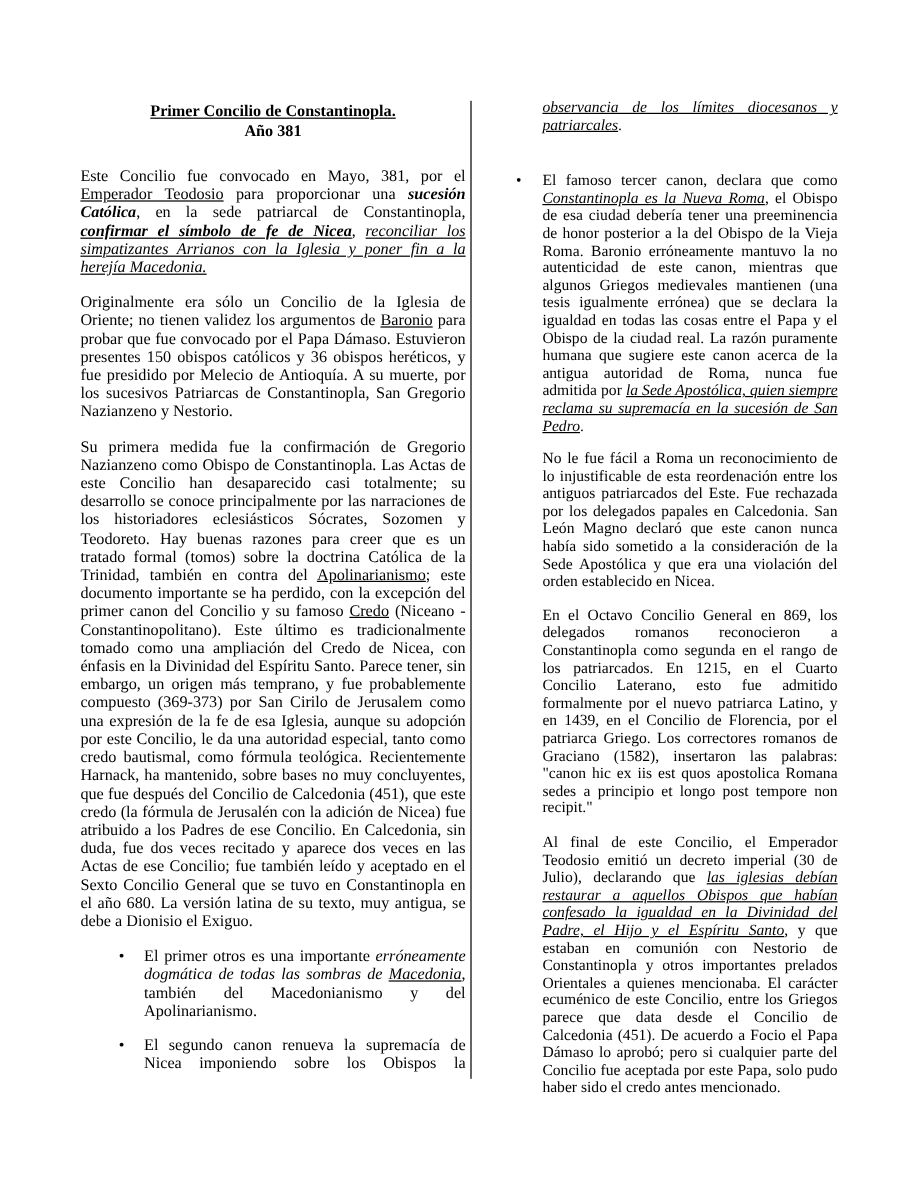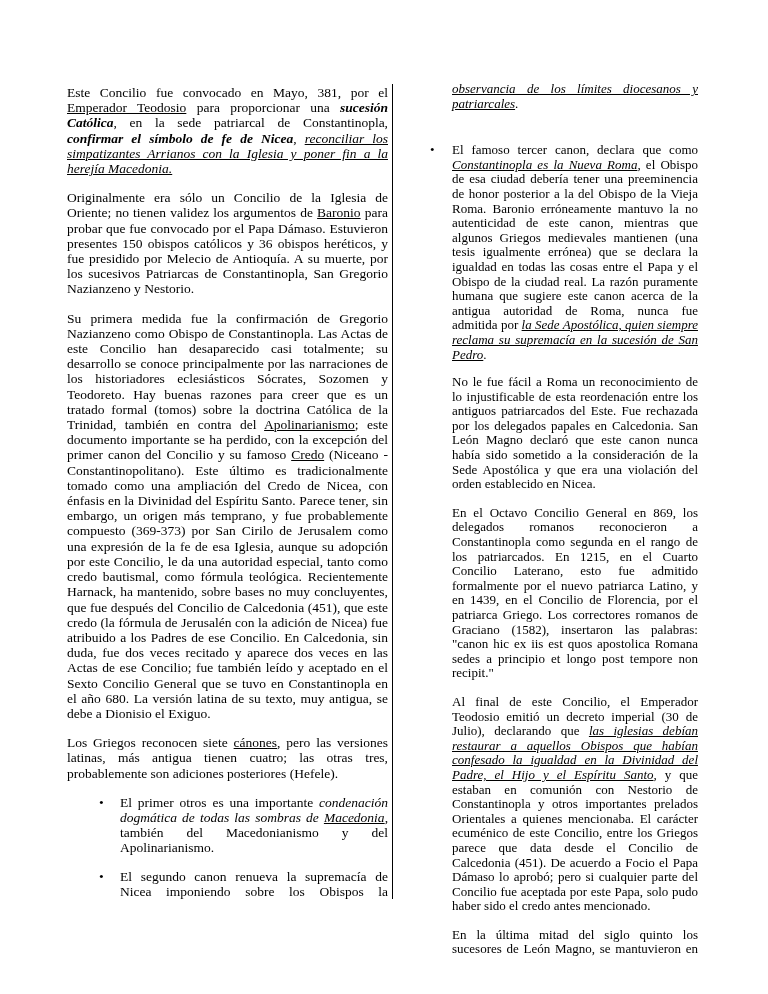--- a/index.html
+++ b/index.html
@@ -34,40 +34,43 @@
   .bullet-item .para{margin:0;}
   .cont-next{text-align-last:justify;}
   
   .s-n{}
   .s-b{font-weight:bold;}
   .s-u{text-decoration:underline;margin-top:19px;}
   .s-bu{font-weight:bold;text-decoration:underline;}
   .s-i{font-style:italic;}
   .s-iu{font-style:italic;text-decoration:underline;}
   .s-bi{font-weight:bold;font-style:italic;}
-  .s-biu{font-weight:bold;font-style:italic;}
+  .s-biu{font-weight:bold;font-style:italic;text-decoration:underline;}
 </style>
 </head>
 <body>
 
 <div class="page">
 
   <section class="col-left">
+    <div class="doc-title">
+      <div><span class="s-bu">Primer Concilio de Constantinopla.</span></div>
+      <div><span class="s-b">Año 381</span></div>
+    </div>
 
     <p class="para"><span class="s-n">Este Concilio fue convocado en Mayo, 381, por el </span><span class="s-u">Emperador Teodosio</span><span class="s-n"> para proporcionar una </span><span class="s-bi">sucesión Católica</span><span class="s-n">, en la sede patriarcal de Constantinopla, </span><span class="s-biu">confirmar el símbolo de fe de Nicea</span><span class="s-n">, </span><span class="s-iu">reconciliar los simpatizantes Arrianos con la Iglesia y poner fin a la herejía Macedonia.</span></p>
 
     <p class="para"><span class="s-n">Originalmente era sólo un Concilio de la Iglesia de Oriente; no tienen validez los argumentos de </span><span class="s-u">Baronio</span><span class="s-n"> para probar que fue convocado por el Papa Dámaso. Estuvieron presentes 150 obispos católicos y 36 obispos heréticos, y fue presidido por Melecio de Antioquía. A su muerte, por los sucesivos Patriarcas de Constantinopla, San Gregorio Nazianzeno y Nestorio.</span></p>
 
     <p class="para"><span class="s-n">Su primera medida fue la confirmación de Gregorio Nazianzeno como Obispo de Constantinopla. Las Actas de este Concilio han desaparecido casi totalmente; su desarrollo se conoce principalmente por las narraciones de los historiadores eclesiásticos Sócrates, Sozomen y Teodoreto. Hay buenas razones para creer que es un tratado formal (tomos) sobre la doctrina Católica de la Trinidad, también en contra del </span><span class="s-u">Apolinarianismo</span><span class="s-n">; este documento importante se ha perdido, con la excepción del primer canon del Concilio y su famoso </span><span class="s-u">Credo</span><span class="s-n"> (Niceano - Constantinopolitano). Este último es tradicionalmente tomado como una ampliación del Credo de Nicea, con énfasis en la Divinidad del Espíritu Santo. Parece tener, sin embargo, un origen más temprano, y fue probablemente compuesto (369-373) por San Cirilo de Jerusalem como una expresión de la fe de esa Iglesia, aunque su adopción por este Concilio, le da una autoridad especial, tanto como credo bautismal, como fórmula teológica. Recientemente Harnack, ha mantenido, sobre bases no muy concluyentes, que fue después del Concilio de Calcedonia (451), que este credo (la fórmula de Jerusalén con la adición de Nicea) fue atribuido a los Padres de ese Concilio. En Calcedonia, sin duda, fue dos veces recitado y aparece dos veces en las Actas de ese Concilio; fue también leído y aceptado en el Sexto Concilio General que se tuvo en Constantinopla en el año 680. La versión latina de su texto, muy antigua, se debe a Dionisio el Exiguo.</span></p>
 
-    <p class="para"><span class="s-n">Los Griegos reconocen siete </span><span class="s-u">cánones</span><span class="s-n">, pero las versiones latinas, más antigua tienen cuatro; las otras tres, probablemente son adiciones posteriores (Hefele).</span></p>
 
     <div class="bullet-item">
       <span class="marker">•</span>
-      <p class="para"><span class="s-n">El primer otros es una importante </span><span class="s-i">condenación dogmática de todas las sombras de </span><span class="s-iu">Macedonia</span><span class="s-n">, también del Macedonianismo y del Apolinarianismo.</span></p>
+      <p class="para"><span class="s-n">El primer otros es una importante </span><span class="s-i">erróneamente dogmática de todas las sombras de </span><span class="s-iu">Macedonia</span><span class="s-n">, también del Macedonianismo y del Apolinarianismo.</span></p>
     </div>
 
     <div class="bullet-item">
       <span class="marker">•</span>
       <p class="para cont-next"><span class="s-n">El segundo canon renueva la supremacía de Nicea imponiendo sobre los Obispos la</span></p>
     </div>
   </section>
 
   <div class="divider"></div>
 
@@ -78,16 +81,15 @@
       <span class="marker">•</span>
       <p class="para"><span class="s-n">El famoso tercer canon, declara que como </span><span class="s-iu">Constantinopla es la Nueva Roma</span><span class="s-n">, el Obispo de esa ciudad debería tener una preeminencia de honor posterior a la del Obispo de la Vieja Roma. Baronio erróneamente mantuvo la no autenticidad de este canon, mientras que algunos Griegos medievales mantienen (una tesis igualmente errónea) que se declara la igualdad en todas las cosas entre el Papa y el Obispo de la ciudad real. La razón puramente humana que sugiere este canon acerca de la antigua autoridad de Roma, nunca fue admitida por </span><span class="s-iu">la Sede Apostólica, quien siempre reclama su supremacía en la sucesión de San Pedro</span><span class="s-n">.</span></p>
     </div>
 
     <p class="para"><span class="s-n">No le fue fácil a Roma un reconocimiento de lo injustificable de esta reordenación entre los antiguos patriarcados del Este. Fue rechazada por los delegados papales en Calcedonia. San León Magno declaró que este canon nunca había sido sometido a la consideración de la Sede Apostólica y que era una violación del orden establecido en Nicea.</span></p>
 
     <p class="para"><span class="s-n">En el Octavo Concilio General en 869, los delegados romanos reconocieron a Constantinopla como segunda en el rango de los patriarcados. En 1215, en el Cuarto Concilio Laterano, esto fue admitido formalmente por el nuevo patriarca Latino, y en 1439, en el Concilio de Florencia, por el patriarca Griego. Los correctores romanos de Graciano (1582), insertaron las palabras: "canon hic ex iis est quos apostolica Romana sedes a principio et longo post tempore non recipit."</span></p>
 
     <p class="para"><span class="s-n">Al final de este Concilio, el Emperador Teodosio emitió un decreto imperial (30 de Julio), declarando que </span><span class="s-iu">las iglesias debían restaurar a aquellos Obispos que habían confesado la igualdad en la Divinidad del Padre, el Hijo y el Espíritu Santo</span><span class="s-n">, y que estaban en comunión con Nestorio de Constantinopla y otros importantes prelados Orientales a quienes mencionaba. El carácter ecuménico de este Concilio, entre los Griegos parece que data desde el Concilio de Calcedonia (451). De acuerdo a Focio el Papa Dámaso lo aprobó; pero si cualquier parte del Concilio fue aceptada por este Papa, solo pudo haber sido el credo antes mencionado.</span></p>
 
-    <p class="para cont-next"><span class="s-n">En la última mitad del siglo quinto los sucesores de León Magno, se mantuvieron en</span></p>
   </section>
 
 </div>
 
 </body></html>

